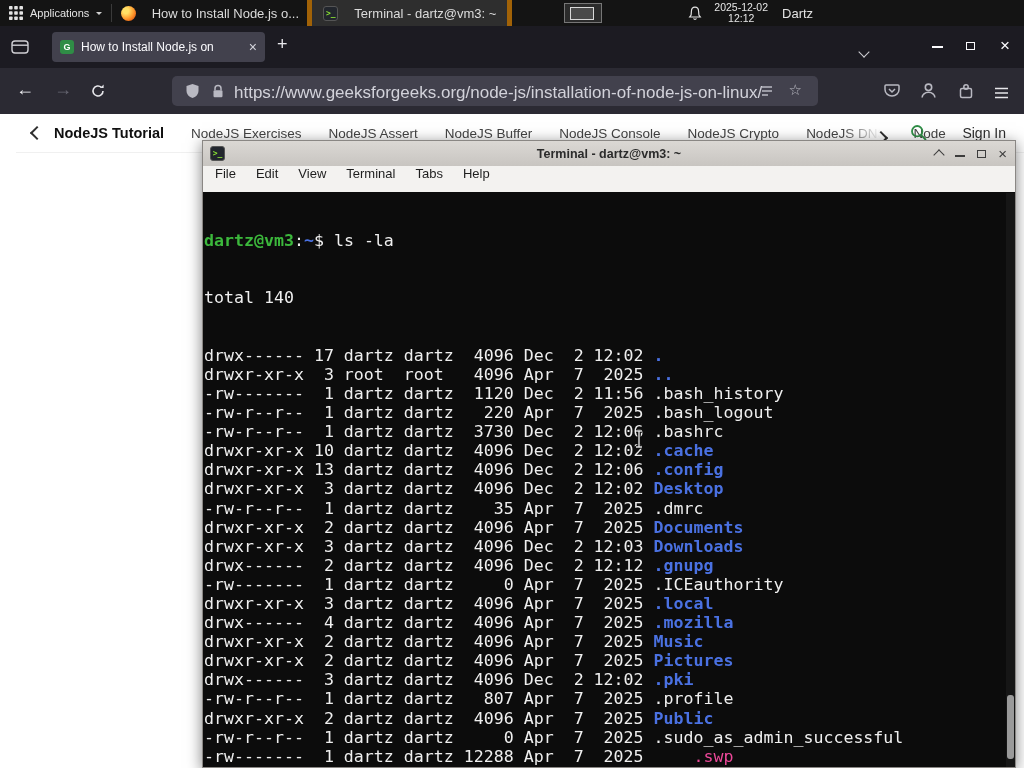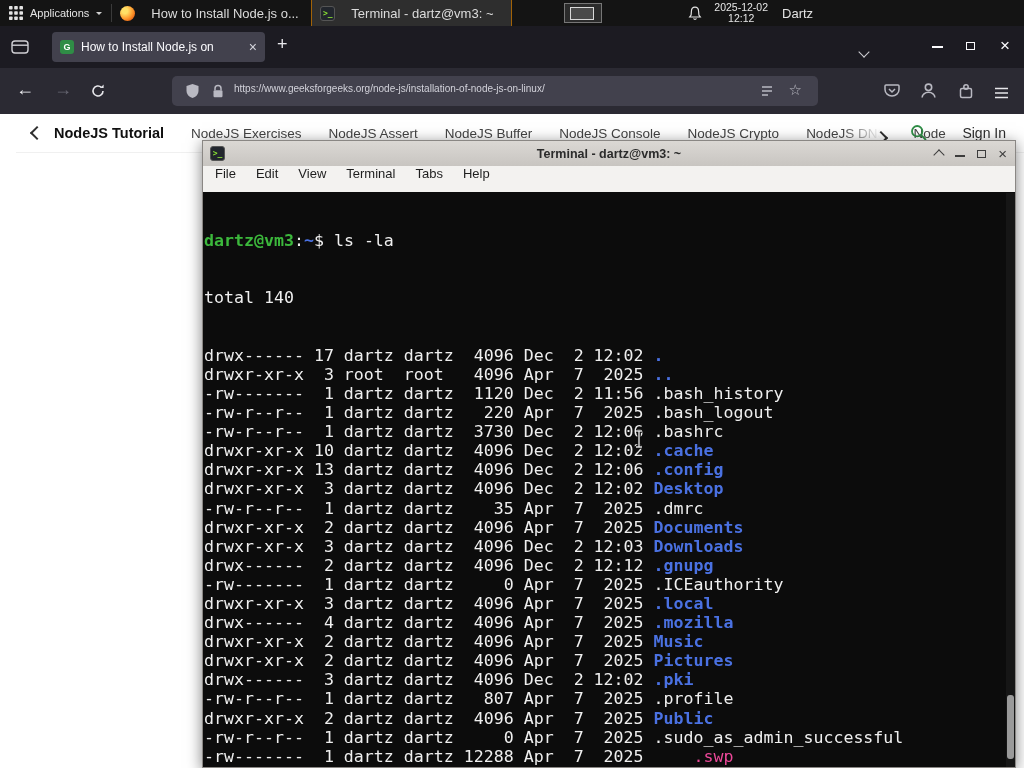--- a/index.html
+++ b/index.html
@@ -7,22 +7,22 @@
           font-family:"Liberation Sans",sans-serif;}
 
   
   .panel{position:absolute;left:0;top:0;width:1024px;height:26px;background:#141414;
          display:flex;align-items:center;color:#e3e3e3;z-index:60;}
   .apps-btn{display:flex;align-items:center;gap:7px;padding:0 9px;height:100%;cursor:default;}
   .apps-btn span{font-size:11px;}
   .apps-caret{width:0;height:0;border:3.5px solid transparent;border-top-color:#cfcfcf;margin-top:3px;}
   .p-sep{width:1px;height:18px;background:#3a3a3a;}
   .task-btn{display:flex;align-items:center;gap:16px;width:200px;height:100%;padding:0 8px;
-            border-right:1px solid #a16207;font-size:13px;color:#dcdcdc;overflow:hidden;
-            white-space:nowrap;box-sizing:border-box;}
+            border-right:5px solid #a16207;font-size:13px;color:#dcdcdc;overflow:hidden;
+            white-space:nowrap;box-sizing:border-box;justify-content:center;}
   .task-btn.active{background:#2e2e2e;}
   .ff-icon{width:15px;height:15px;border-radius:50%;flex:0 0 auto;
            background:radial-gradient(circle at 32% 32%,#ffe066 0 20%,#ff9a2e 55%,#e3570e 85%);}
   .globe-icon{width:15px;height:15px;border-radius:50%;flex:0 0 auto;
            background:radial-gradient(circle at 50% 38%,#8fc0f5 0 28%,#2e7cd6 62%,#1f5fae 95%);}
   .term-icon{width:15px;height:15px;border-radius:3px;background:#22262d;border:1px solid #555;
            color:#8ae234;font-family:"DejaVu Sans Mono",monospace;font-size:8px;font-weight:bold;
            display:flex;align-items:center;justify-content:center;flex:0 0 auto;box-sizing:border-box;}
   .pager{margin-left:52px;width:38px;height:20px;border:1px solid #767676;background:#2b2b2b;
          position:relative;box-sizing:border-box;}
@@ -51,21 +51,21 @@
   .fwin-close{position:absolute;left:1000px;top:10px;font-size:17px;color:#fbfbfe;}
 
   
   .toolbar{position:absolute;left:0;top:68px;width:1024px;height:46px;background:#2b2a33;z-index:10;}
   .nav-back{position:absolute;left:16px;top:11px;font-size:18px;color:#eeeef2;}
   .nav-fwd{position:absolute;left:54px;top:11px;font-size:18px;color:#676672;}
   .nav-reload{position:absolute;left:90px;top:15px;}
   .urlbar{position:absolute;left:172px;top:8px;width:646px;height:30px;background:#42414d;border-radius:5px;}
   .shield{position:absolute;left:13px;top:7px;}
   .lockic{position:absolute;left:40px;top:8px;}
-  .url-text{position:absolute;left:62px;top:7px;font-size:10px;color:#d2d2da;white-space:nowrap;}
+  .url-text{position:absolute;left:62px;top:7px;font-size:17px;color:#d2d2da;white-space:nowrap;}
   .reader{position:absolute;right:44px;top:8px;}
   .star{position:absolute;right:16px;top:5px;font-size:15px;color:#b9b9c2;}
   .tb-ic{position:absolute;}
 
   
   .sitenav{position:absolute;left:16px;top:114px;width:1024px;height:38px;background:#fff;z-index:10;
            display:flex;align-items:center;overflow:hidden;border-bottom:1px solid #f0f0f0;}
   .sn-chev{display:inline-block;width:8px;height:8px;border-right:2px solid #2f2f2f;border-bottom:2px solid #2f2f2f;}
   .sn-chev.left{transform:rotate(135deg);margin-left:16px;}
   .sn-chev.right{transform:rotate(-45deg);}

